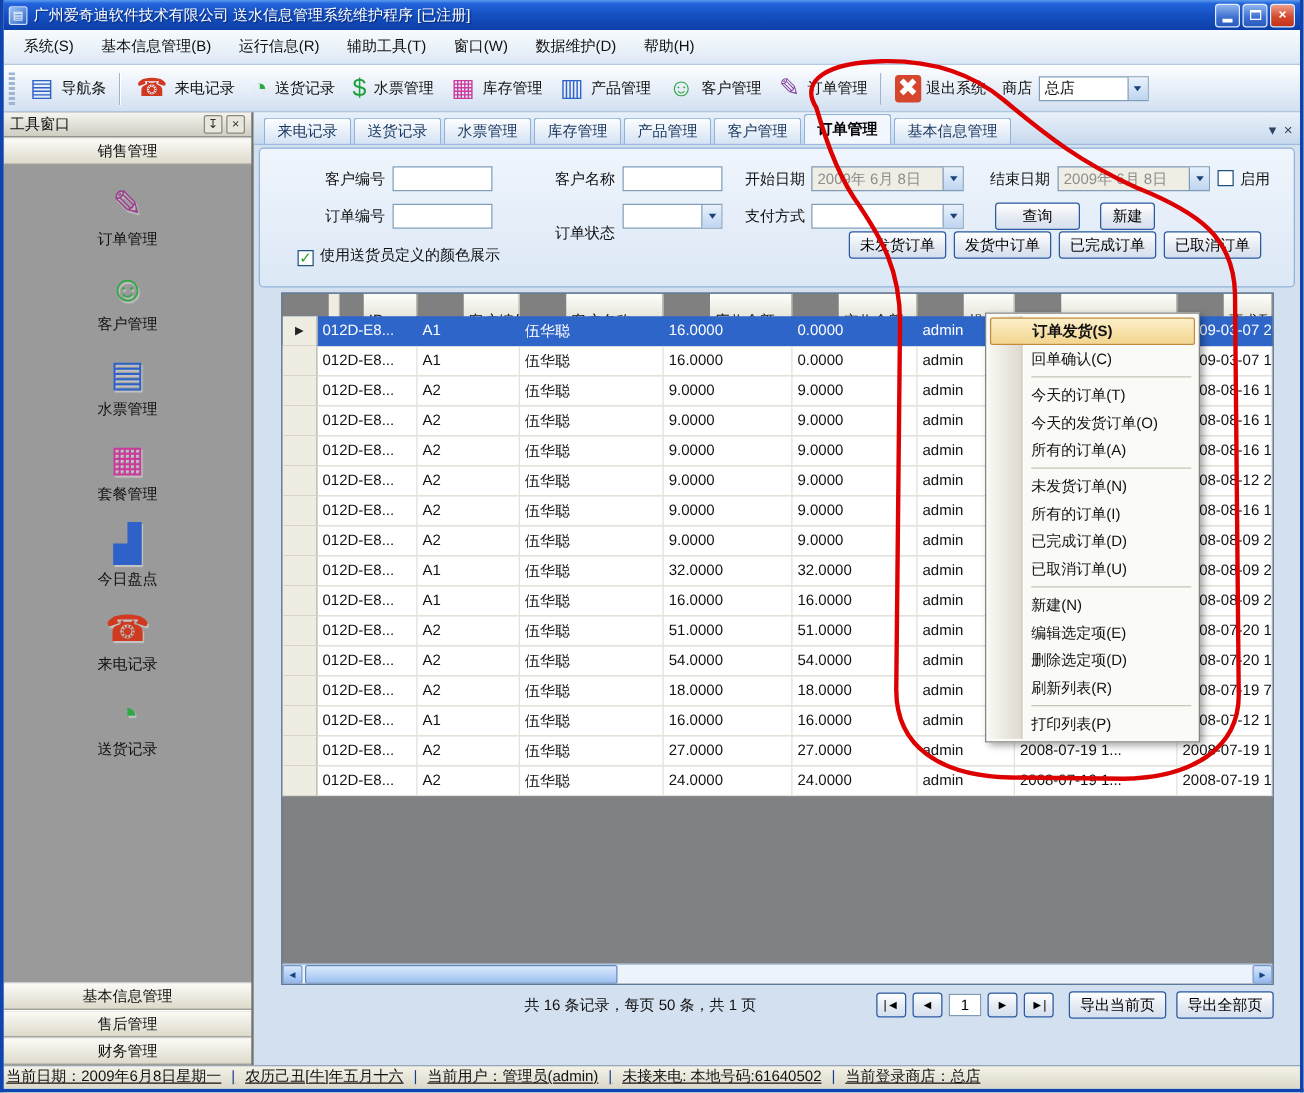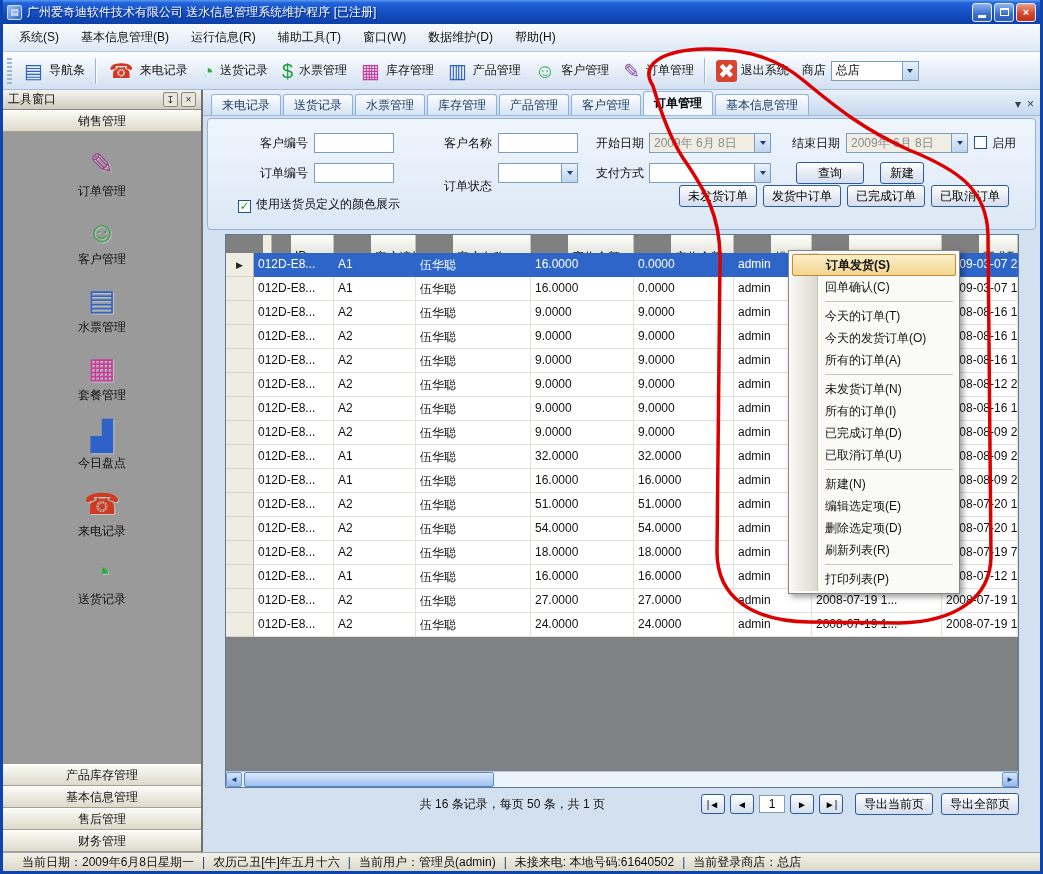--- a/index.html
+++ b/index.html
@@ -120,22 +120,22 @@
   
   .pager { height:32px; flex:0 0 32px; display:flex; align-items:center; padding:0 21px 0 22px; }
   .pager-summary { margin-left:auto; margin-right:96px; }
   .pg-btn { width:24px; height:20px; padding:0; font-size:10px; }
   .pg-group { display:flex; gap:5px; align-items:center; }
   .page-input { width:26px; height:18px; border:1px solid #7F9DB9; text-align:center;
     font:12px "Liberation Sans","DejaVu Sans",sans-serif; }
   .export-group { display:flex; gap:8px; margin-left:12px; }
 
   
-  .statusbar { height:19px; flex:0 0 19px; display:flex; align-items:flex-end; padding:0 19px;
-    background:linear-gradient(180deg,#F4F2E8,#DBD8C9); border-top:1px solid #96A6B6; white-space:nowrap; overflow:hidden; }
+  .statusbar { height:19px; flex:0 0 19px; display:flex; align-items:flex-start; padding:0 2px;
+    background:linear-gradient(180deg,#F4F2E8,#DBD8C9); border-top:1px solid #96A6B6; white-space:nowrap; overflow:hidden;text-decoration:underline; }
   .sb-seg + .sb-seg::before { content:"|"; margin:0 8px; color:#1C3F8C; }
 
   
   .context-menu { position:absolute; left:785px; top:250px; width:172px; z-index:40;
     background:#FAFAF6; border:1px solid #868686; box-shadow:3px 3px 6px rgba(0,0,0,.38); padding:3px 2px; }
   .context-menu::before { content:""; position:absolute; left:2px; top:2px; bottom:2px; width:26px;
     background:linear-gradient(90deg,#F8F7F3,#DEDACD); border-right:1px solid #C6C2B4; }
   .cm-item { position:relative; z-index:1; height:22px; display:flex; align-items:center;
     padding-left:34px; white-space:nowrap; }
   .cm-item.selected { margin:0 1px; padding-left:33px; font-weight:bold; border:1px solid #C28A3A; border-radius:2px;
@@ -265,21 +265,20 @@
           <div class="sb-item">
             <span class="icn" style="color: rgb(208, 58, 32);">☎</span>
             <span>来电记录</span>
           </div>
           <div class="sb-item">
             <span class="icn" style="color: rgb(47, 168, 69);">◔</span>
             <span>送货记录</span>
           </div>
       </div>
       <div class="sb-bottom">
-        <div class="sb-group">产品库存管理</div>
           <div class="sb-group">基本信息管理</div>
           <div class="sb-group">售后管理</div>
           <div class="sb-group">财务管理</div>
       </div>
     </div>
 
     <div class="content">
 
       <div class="tabbar">
         <div class="tab">来电记录</div>

